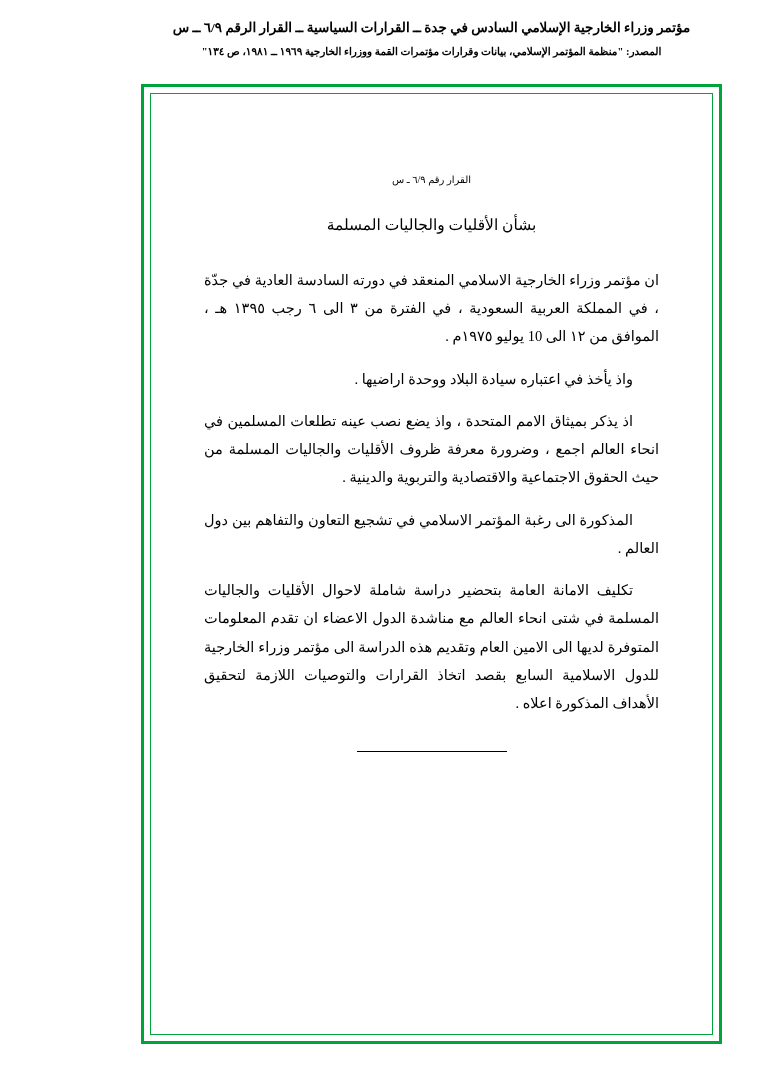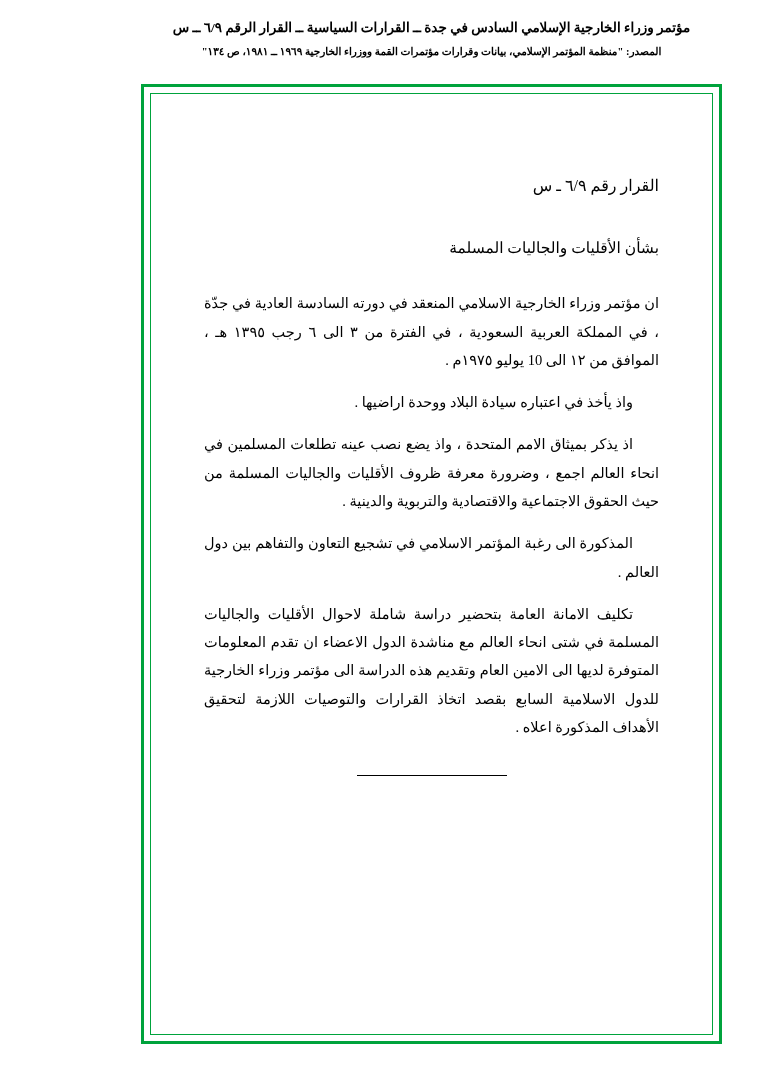--- a/index.html
+++ b/index.html
@@ -70,26 +70,26 @@
     top: 170px;
     right: 105px;
     left: 105px;
     direction: rtl;
     text-align: justify;
     font-size: 14.5px;
     line-height: 1.95;
   }
 
   .doc-number {
-    text-align: right;
-    font-size: 16px;
-    margin-bottom: 32px;
+    text-align: center;
+    font-size: 10px;
+    margin-bottom: 20px;
   }
   .doc-subject {
-    text-align: right;
+    text-align: center;
     font-size: 15.5px;
     margin-bottom: 26px;
   }
 
   p.para {
     margin: 0 0 14px 0;
     text-align: justify;
     text-justify: inter-word;
   }
   p.para.indent {

